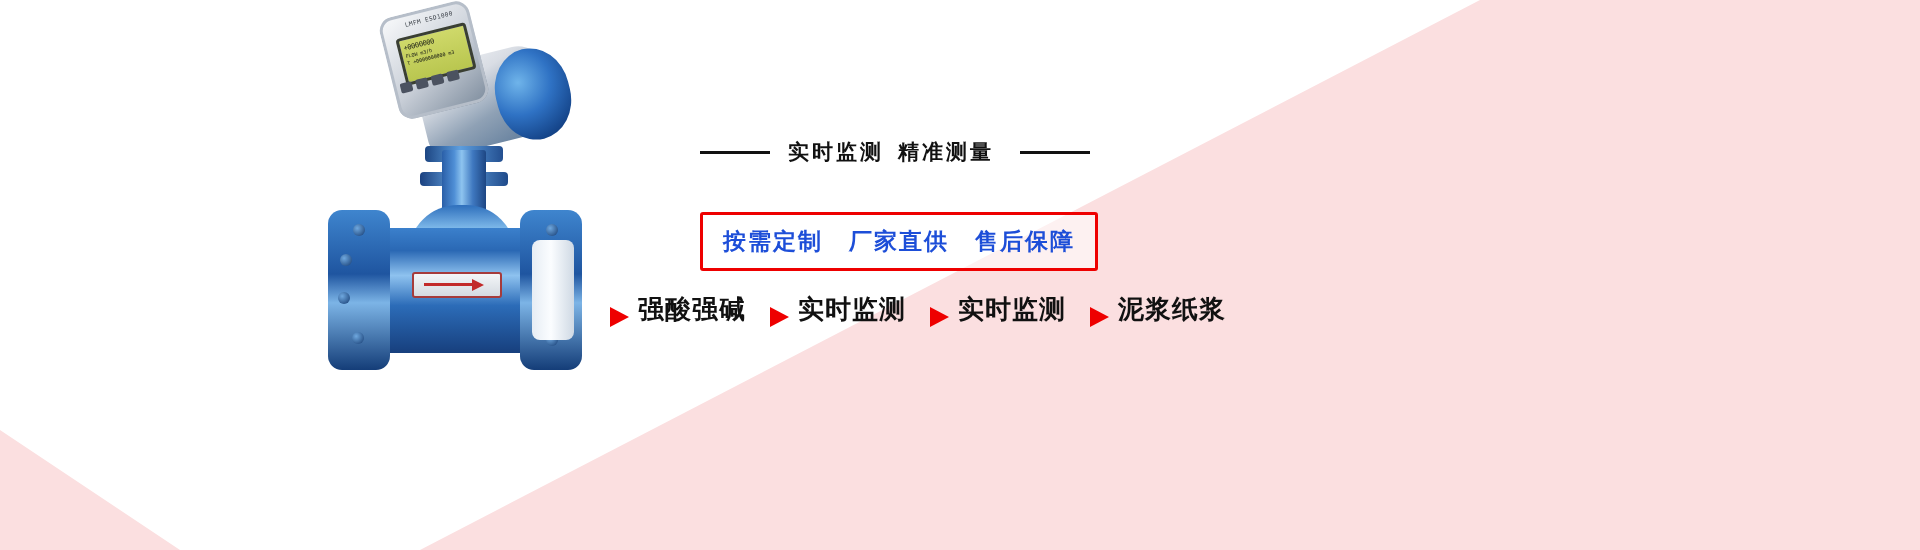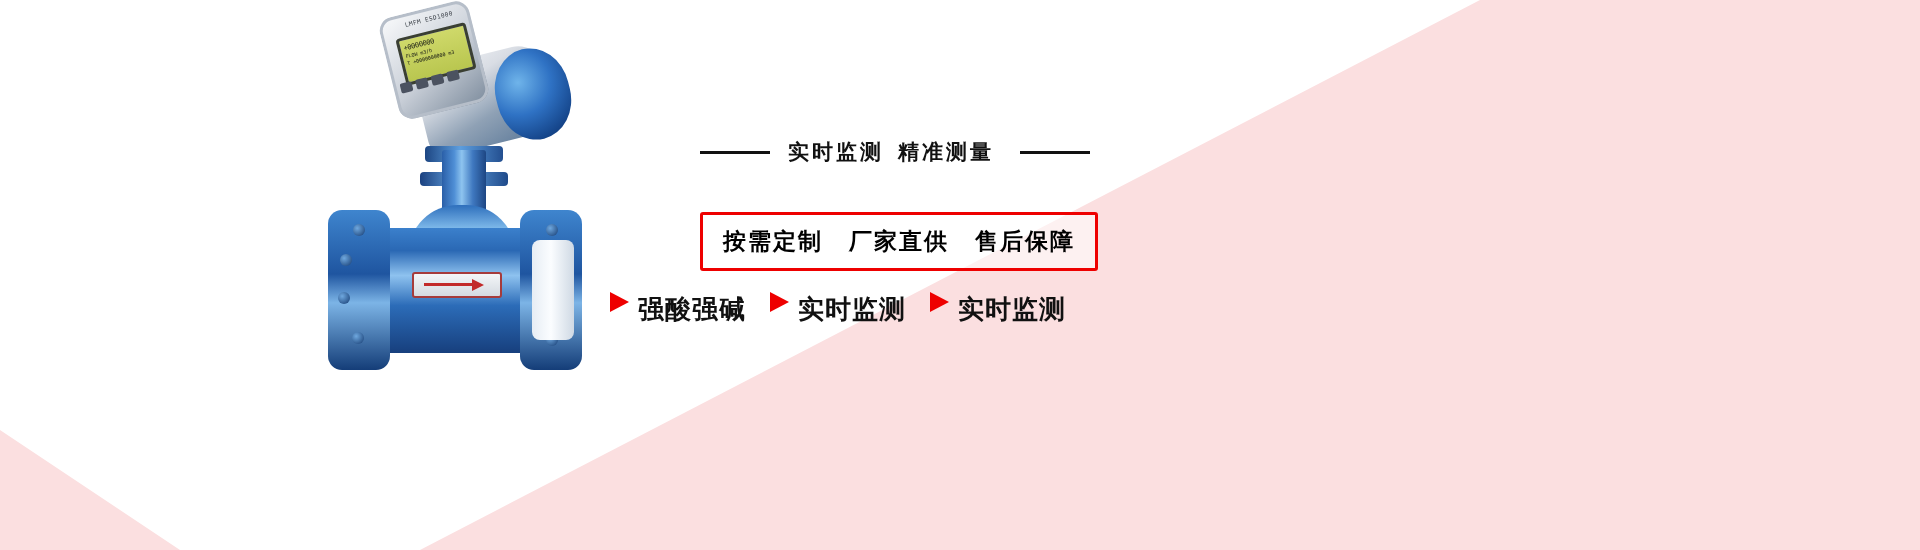--- a/index.html
+++ b/index.html
@@ -139,30 +139,30 @@
     white-space:nowrap;
   }
   .subtitle-text span{margin-right:14px;}
   .subtitle-text span:last-child{margin-right:8px;text-align:center;}
   .slogan-box{
     position:absolute;left:700px;top:212px;
     border:3px solid #ee0000;border-radius:3px;
     padding:11px 20px;background:rgba(255,255,255,0.55);
   }
   .slogan-text{
-    font-size:23px;font-weight:bold;color:#000000;letter-spacing:2px;
+    font-size:23px;font-weight:bold;color:#1d4ed8;letter-spacing:2px;
     white-space:nowrap;
   }
   .slogan-text span{margin-right:26px;}
   .slogan-text span:last-child{margin-right:0;}
   .features{
     position:absolute;left:610px;top:292px;
     display:flex;align-items:center;gap:10px;white-space:nowrap;
   }
-  .feature{display:flex;align-items:flex-start;gap:9px;margin-right:14px;}
+  .feature{display:flex;align-items:flex-end;gap:9px;margin-right:14px;}
   .feature:last-child{margin-right:0;}
   .arrow-icon{
     width:0;height:0;display:inline-block;
     border-left:19px solid #ee0000;
     border-top:10px solid transparent;
     border-bottom:10px solid transparent;
   }
   .feature-label{
     font-size:26px;font-weight:bold;color:#111111;letter-spacing:1px;
   }
@@ -238,15 +238,19 @@
       <span class="feature-label">强酸强碱</span>
     </div>
     <div class="feature">
       <span class="arrow-icon"></span>
       <span class="feature-label">实时监测</span>
     </div>
     <div class="feature">
       <span class="arrow-icon"></span>
       <span class="feature-label">实时监测</span>
     </div>
+    <div class="feature">
+      <span class="arrow-icon"></span>
+      <span class="feature-label">泥浆纸浆</span>
+    </div>
   </div>
 
 </div>
 
 </body></html>

